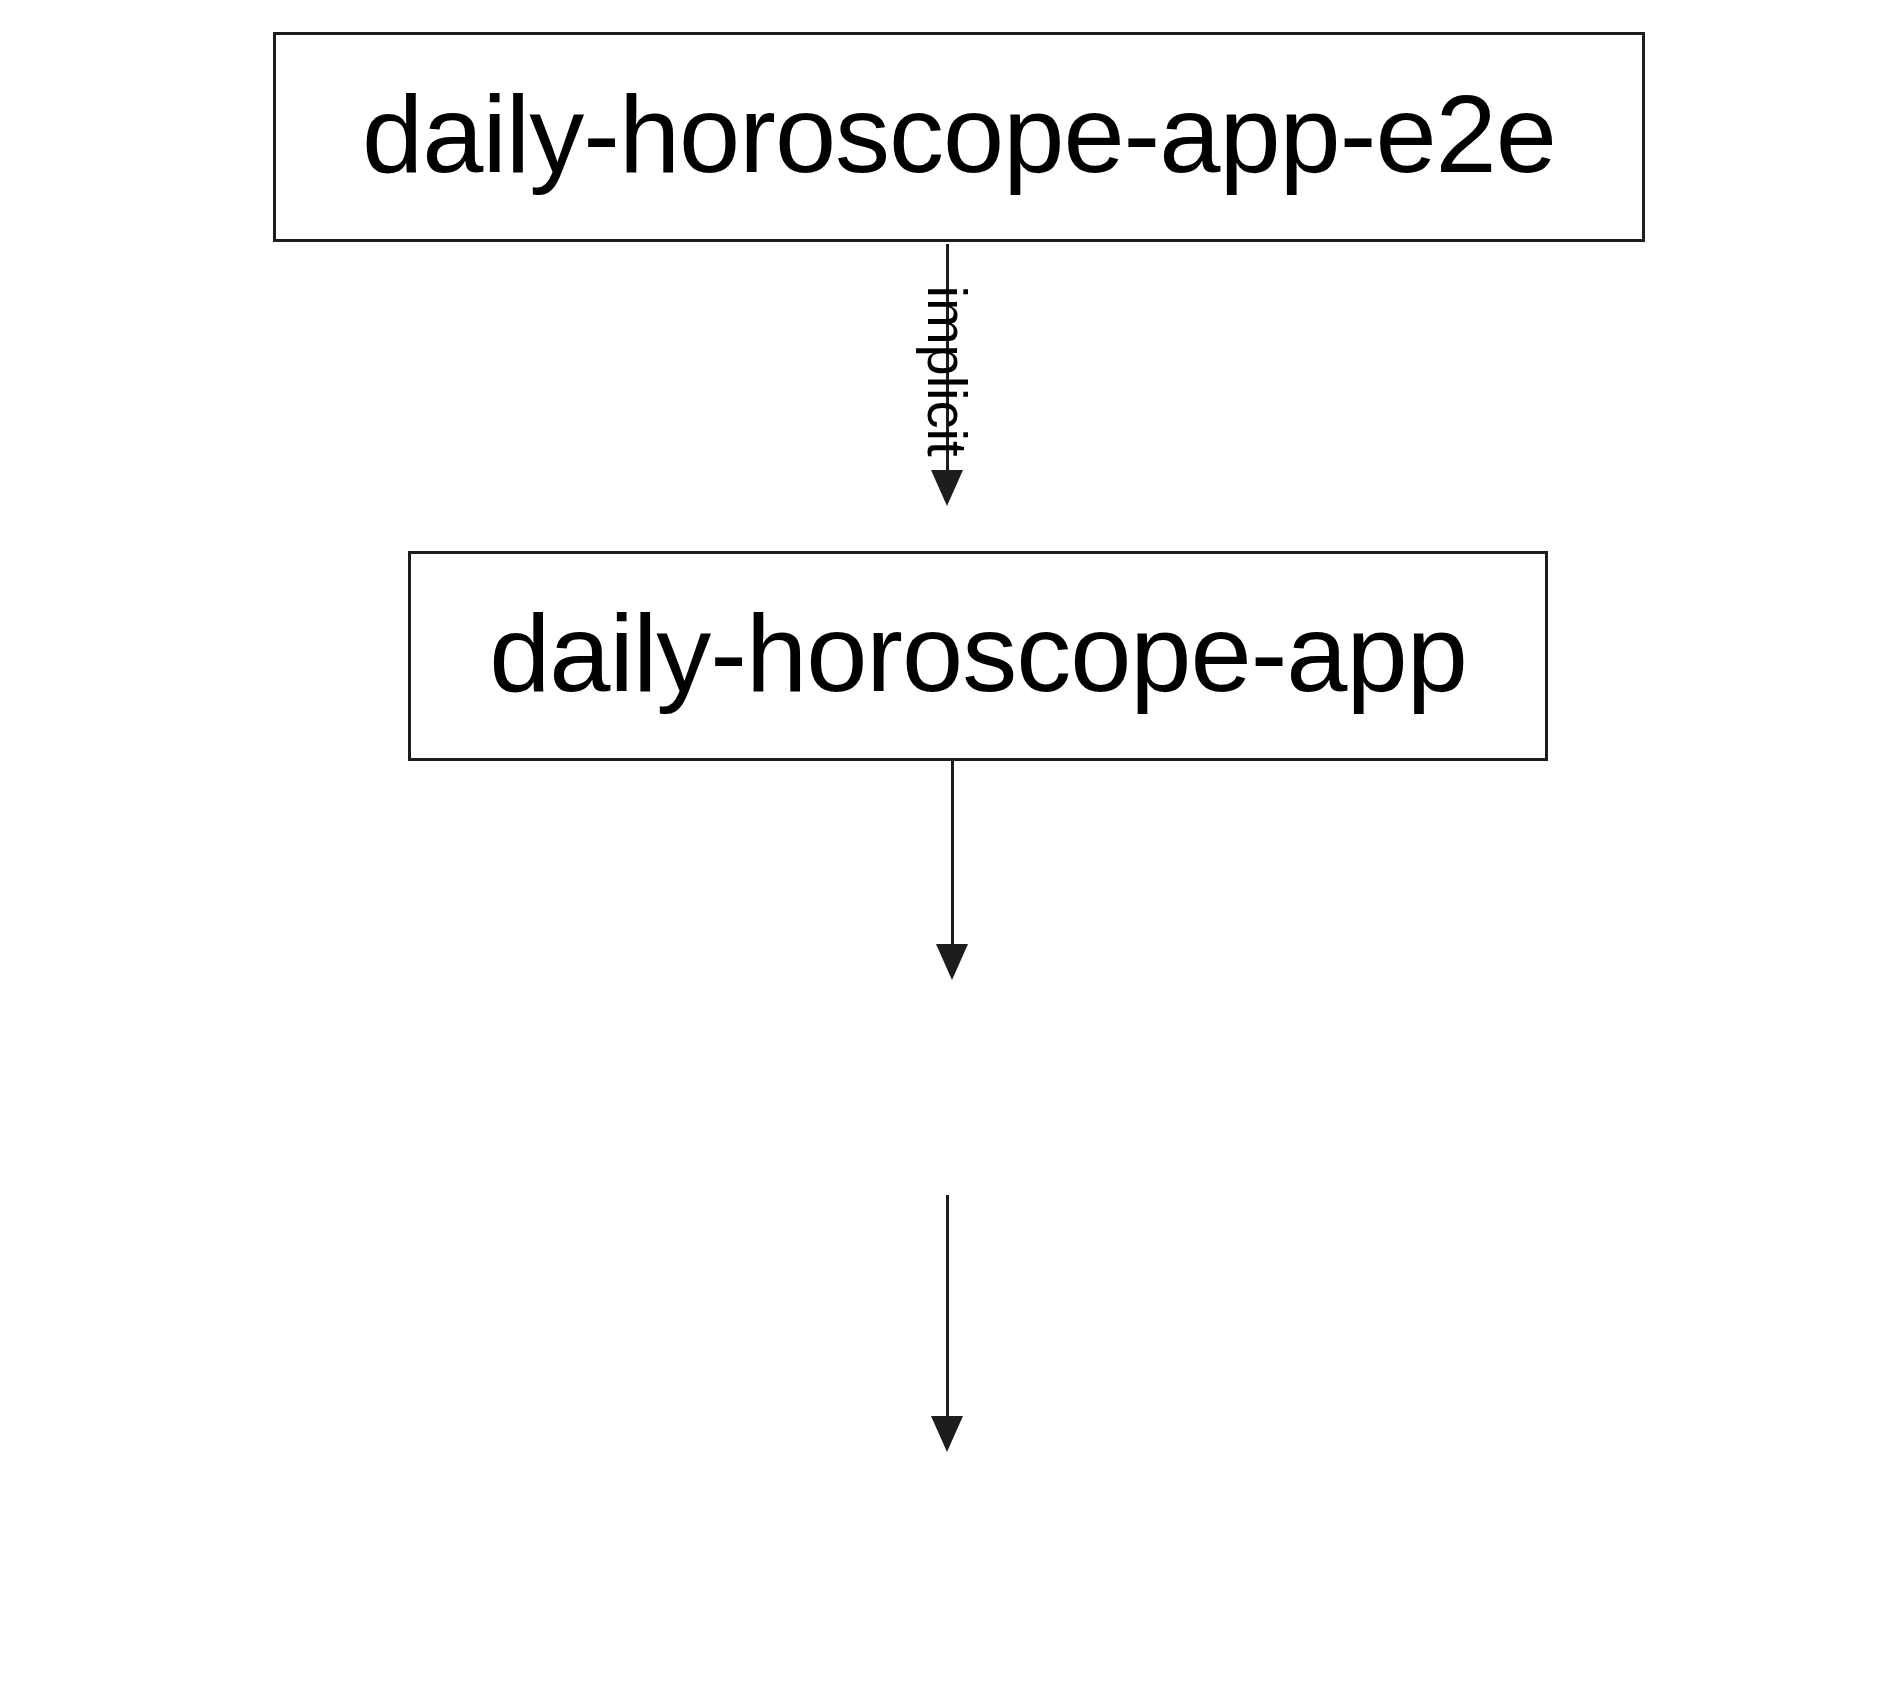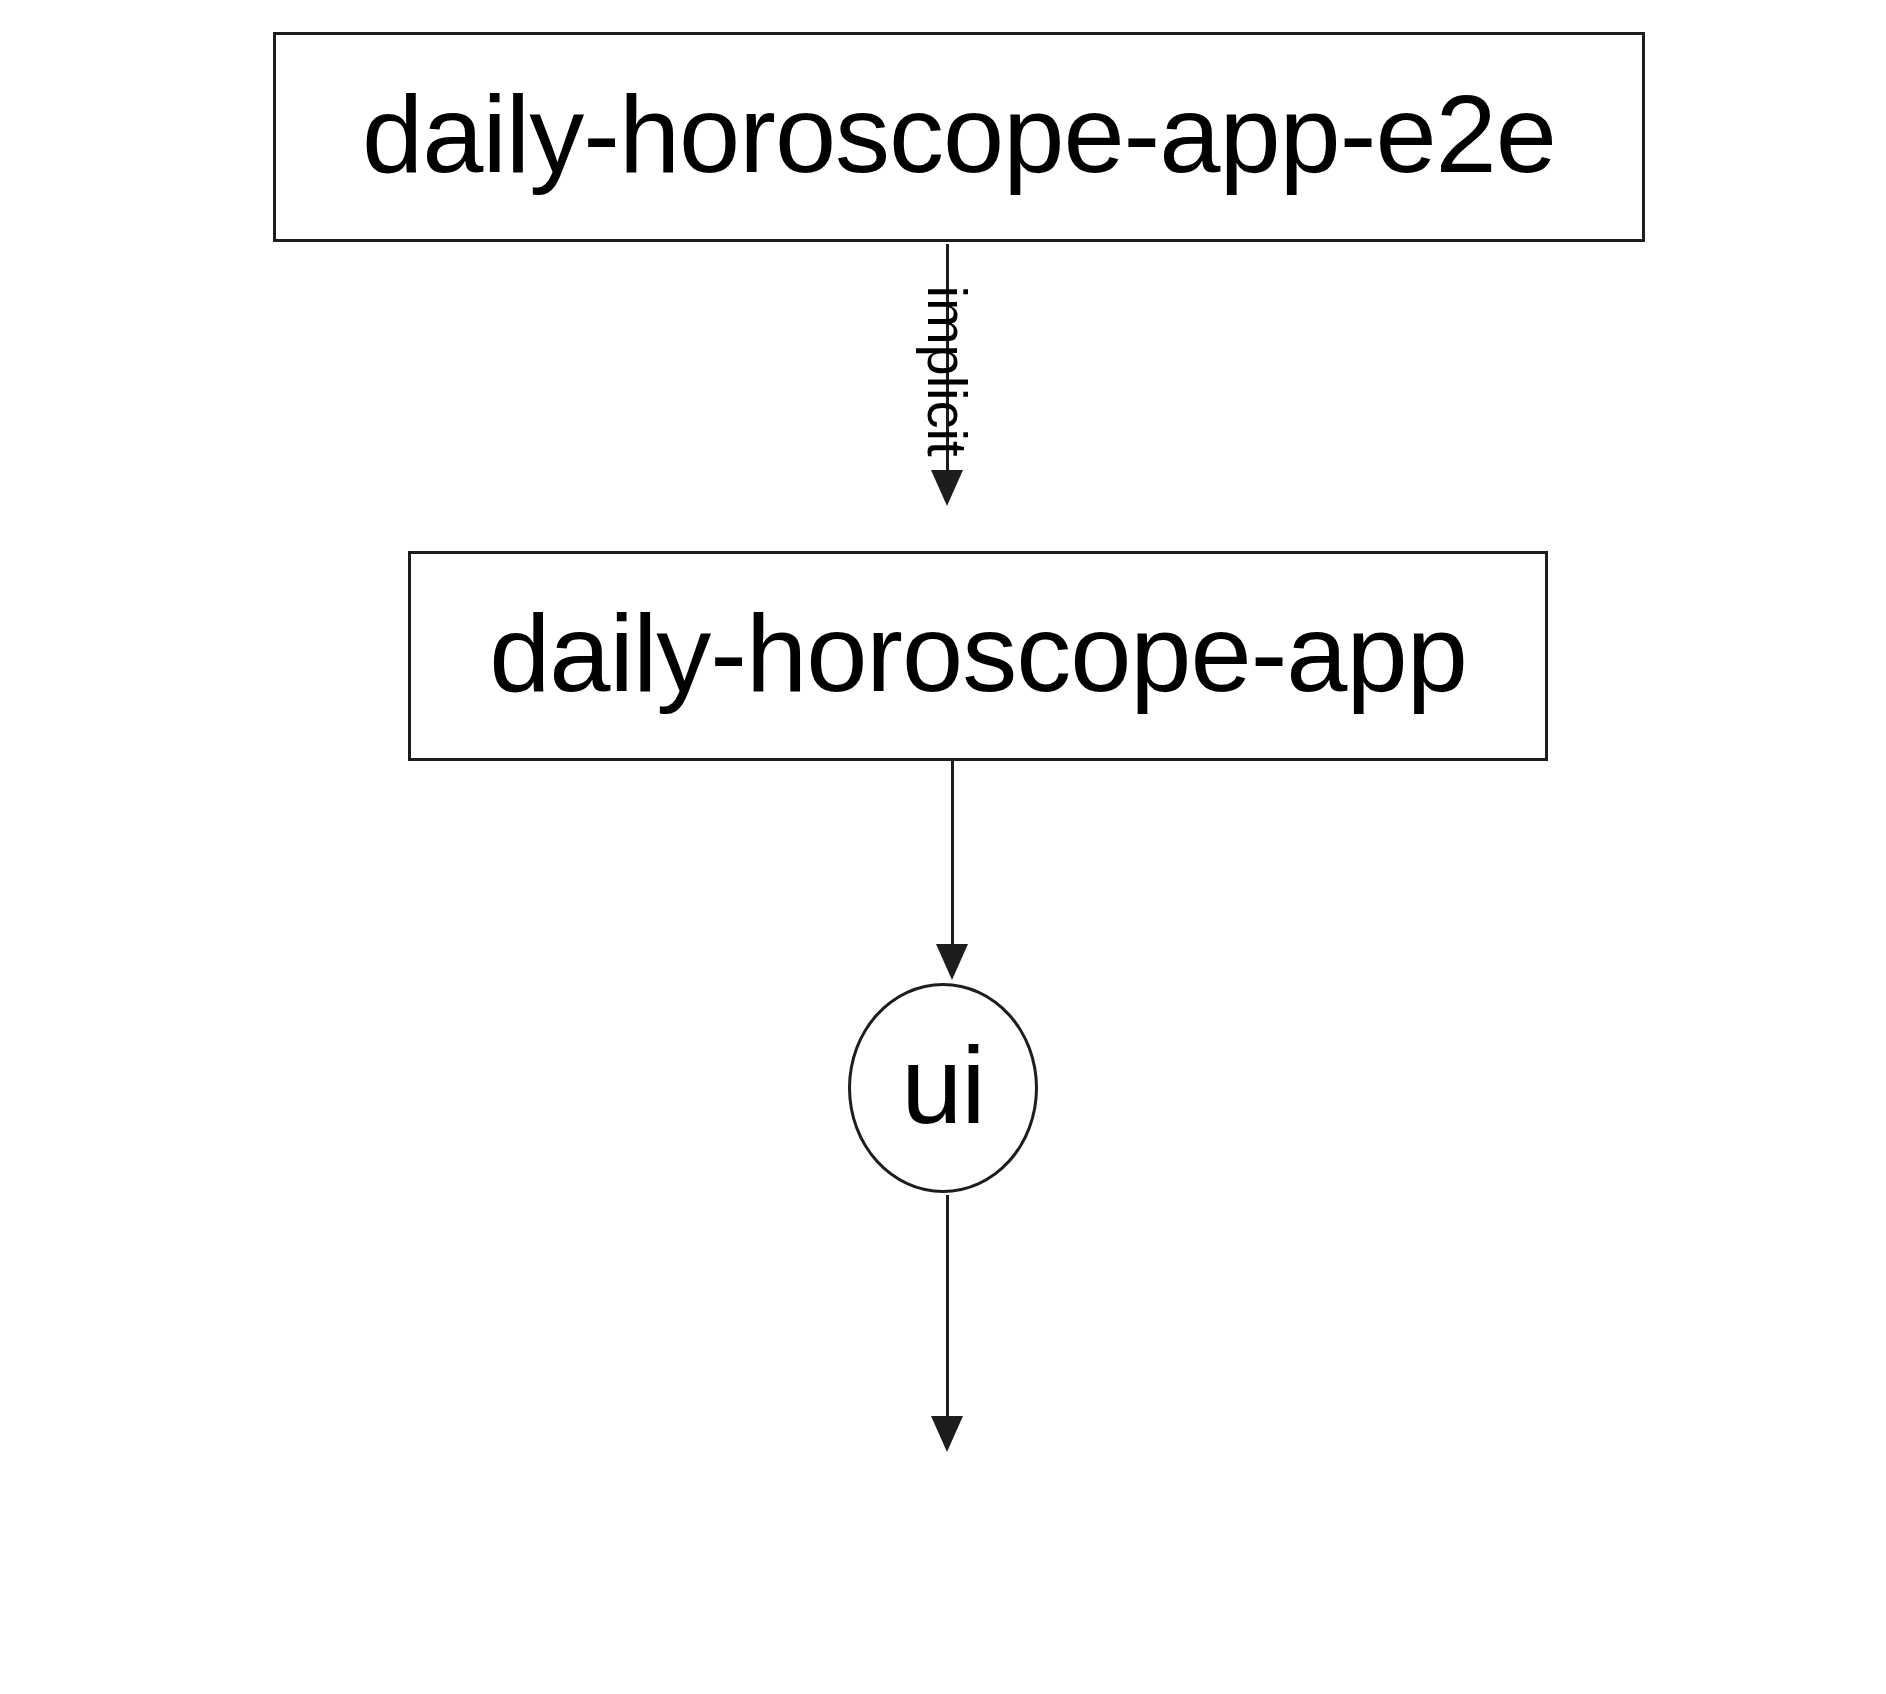--- a/index.html
+++ b/index.html
@@ -89,18 +89,15 @@
   </div>
 
   <div class="node" id="node-e2e">
     <span class="node-label">daily-horoscope-app-e2e</span>
   </div>
 
   <div class="node" id="node-app">
     <span class="node-label">daily-horoscope-app</span>
   </div>
 
-  <div class="node ellipse" id="node-ui">
-    <span class="node-label">ui</span>
-  </div>
 
 
 </div>
 
 </body></html>

